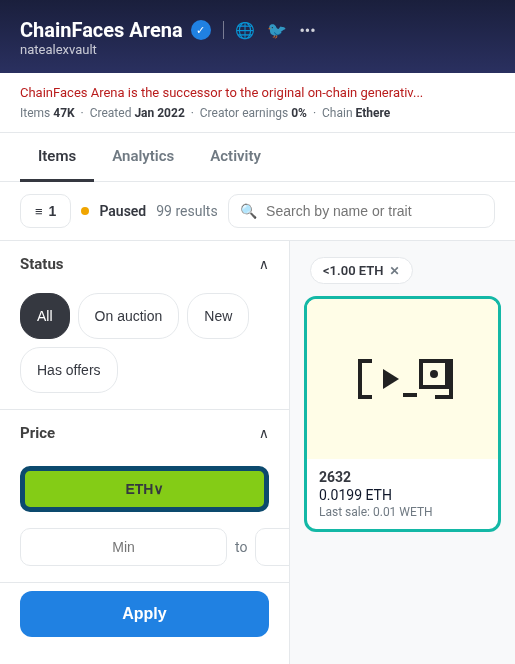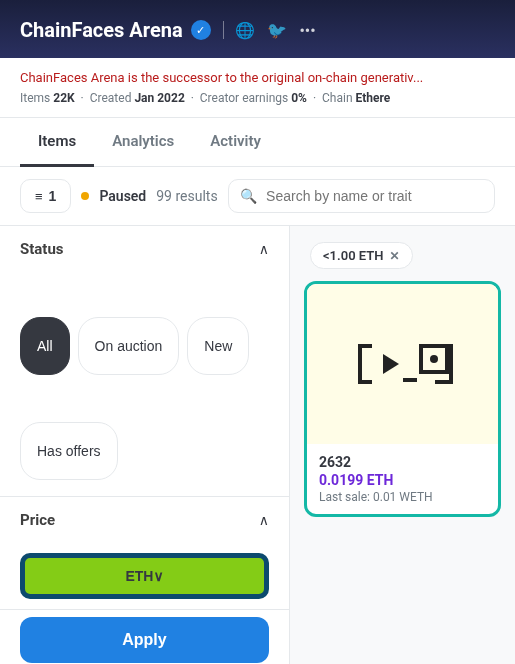--- a/index.html
+++ b/index.html
@@ -205,30 +205,29 @@
 
     .status-tags {
       display: flex;
       flex-wrap: wrap;
       gap: 8px;
       padding: 6px 20px 16px;
     }
     .status-tag {
       border: 1px solid #e5e8eb;
       border-radius: 20px;
-      padding: 20px 16px;
+      padding: 14px 16px;
       font-size: 14px;
       font-weight: 500;
       cursor: pointer;
       display: flex;
       align-items: center;
       gap: 6px;
       background: white;
       color: #353840;
-      margin-top: 39px;
     }
     .status-tag.active {
       background: #353840;
       color: white;
       border-color: #353840;
     }
     .tag-dot {
       width: 8px;
       height: 8px;
       border-radius: 50%;
@@ -331,22 +330,22 @@
       padding: 10px 12px;
     }
     .nft-id {
       font-size: 14px;
       font-weight: 700;
       color: #353840;
       margin-bottom: 2px;
     }
     .nft-price {
       font-size: 14px;
-      font-weight: 700;
-      color: #6d28d9;
+      font-weight: 400;
+      color: #0f172a;
     }
     .nft-last {
       font-size: 12px;
       color: #707a83;
       margin-top: 2px;
     }
 
     
     .apply-btn {
       width: calc(100% - 40px);
@@ -370,26 +369,27 @@
   <div class="header-top">
     <span class="header-title">ChainFaces Arena</span>
     <div class="verified-badge">✓</div>
     <div class="divider-v"></div>
     <div class="header-icons">
       <span class="header-icon">🌐</span>
       <span class="header-icon">🐦</span>
       <span class="header-icon">•••</span>
     </div>
   </div>
+  <div class="header-subtitle">natealexvault</div>
 </div>
 
 <div class="info-bar">
   <div class="desc">ChainFaces Arena is the successor to the original on-chain generativ...</div>
   <div class="meta">
-    Items <span class="bold">22K</span>
+    Items <span class="bold">47K</span>
     &nbsp;·&nbsp; Created <span class="bold">Jan 2022</span>
     &nbsp;·&nbsp; Creator earnings <span class="bold">0%</span>
     &nbsp;·&nbsp; Chain <span class="bold">Ethere</span>
   </div>
 </div>
 
 <div class="tabs">
   <div class="tab active">Items</div>
   <div class="tab">Analytics</div>
   <div class="tab">Activity</div>
@@ -440,20 +440,25 @@
       <div class="filter-section-header">
         <span class="filter-section-title">Price</span>
         <span class="chevron-icon">∧</span>
       </div>
       <div class="currency-select-wrapper">
         <button class="currency-select-btn">
           <span>ETH</span>
           <span>∨</span>
         </button>
       </div>
+      <div class="price-inputs">
+        <input class="price-input" type="text" placeholder="Min" style="">
+        <span class="price-to">to</span>
+        <input class="price-input" type="text" style="">
+      </div>
     </div>
 
     <button class="apply-btn">Apply</button>
   </div>
 
   <div class="results-panel">
     <div class="filter-chips">
       <div class="filter-chip">
         <span>&lt;1.00 ETH</span>
         <span class="chip-close">✕</span>

